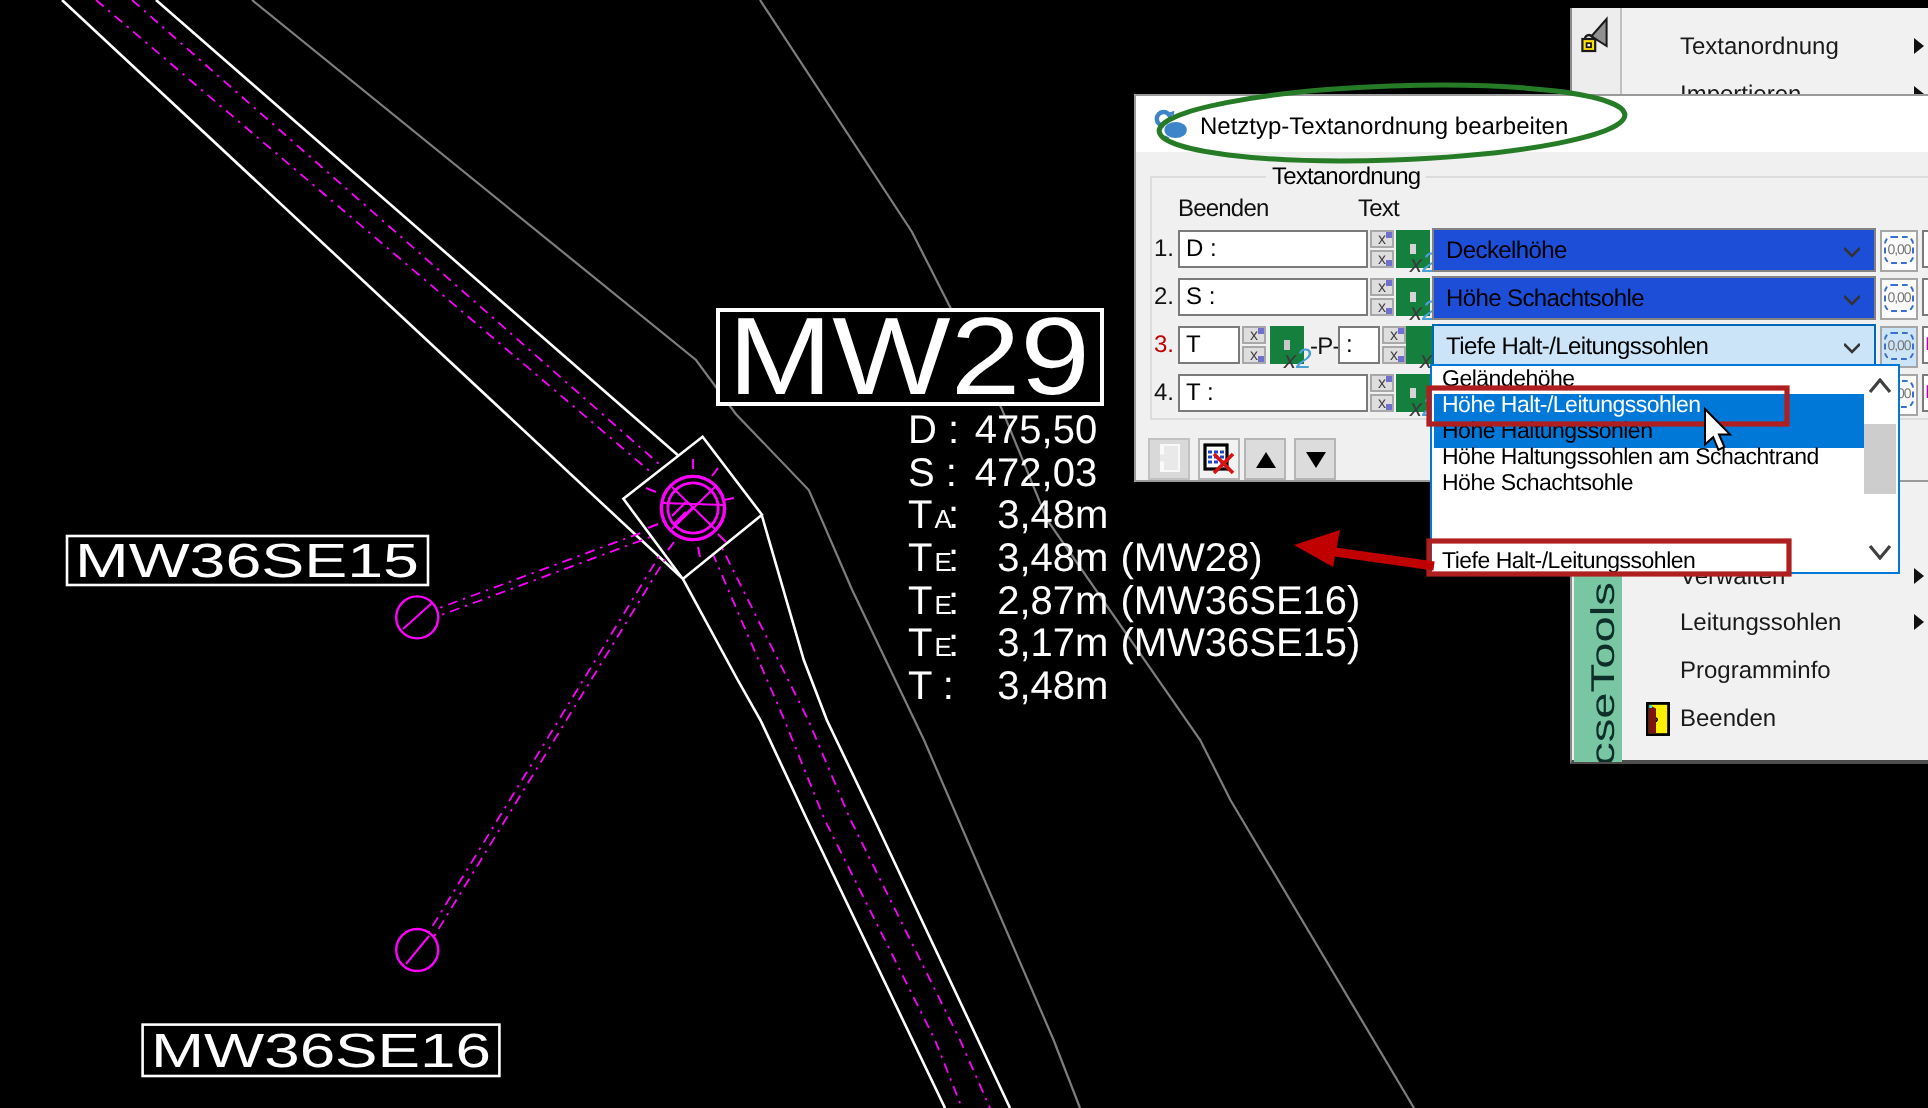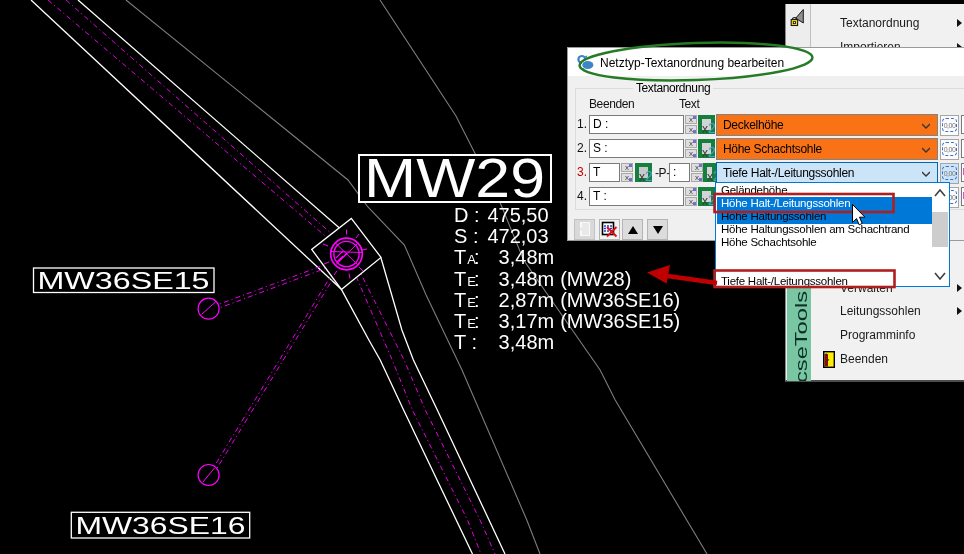--- a/index.html
+++ b/index.html
@@ -20,23 +20,23 @@
 
 #dlg{position:absolute;left:567px;top:47px;width:397px;height:193.5px;background:#f0f0f0;
   border:1px solid #9a9a9a;border-right:none;font-size:12px;color:#000;}
 #dlg .title{position:absolute;left:0;top:0;width:100%;height:28px;background:#fff;}
 #dlg .title .txt{position:absolute;left:32px;top:8px;font-size:12px;color:#000000;}
 #grp{position:absolute;left:7px;top:40px;width:390px;height:122px;border:1px solid #dcdcdc;}
 #grplbl{position:absolute;left:17px;top:33px;background:#f0f0f0;padding:0 3px;font-size:12px;letter-spacing:-0.4px;margin-left:48px;}
 .collbl{position:absolute;font-size:12px;color:#111;letter-spacing:-0.4px;}
 .rownum{position:absolute;left:9px;font-size:12px;color:#111;}
 .tf{position:absolute;background:#fff;border:1px solid #7a7a7a;font-size:12px;padding:1px 0 0 3px;height:19px;}
-.combo{position:absolute;left:148px;width:222px;height:22px;background:#f97316;border:1px solid #828282;font-size:12px;letter-spacing:-0.3px;padding:3px 0 0 6px;}
+.combo{position:absolute;left:148px;width:222px;height:22px;background:#1d4ed8;border:1px solid #828282;font-size:12px;letter-spacing:-0.3px;padding:3px 0 0 6px;}
 .combo .ca{position:absolute;right:7px;top:7px;width:8px;height:8px;}
-.x2btn{position:absolute;width:17px;height:19px;background:#d4d4d4;border:4px solid #15803d;font-size:12px;color:#3a3a3a;text-align:center;padding-top:1px;}
+.x2btn{position:absolute;width:17px;height:19px;background:#d4d4d4;border:7px solid #15803d;font-size:12px;color:#3a3a3a;text-align:center;padding-top:1px;font-style:italic;}
 .x2btn b{color:#4a9fd4;font-weight:normal;font-size:14px;}
 .stk{position:absolute;width:12px;height:19px;}
 .stk div{position:absolute;left:0;width:12px;height:9px;background:#dedede;border:1px solid #a8a8a8;color:#444;font-size:8px;line-height:7px;text-align:center;}
 .stk i{position:absolute;width:3px;height:3px;background:#7070d0;}
 .zbtn{position:absolute;left:372px;width:19px;height:21px;background:#fbfbfb;border:1px solid #a6a6a6;}
 .zbtn .ic{position:absolute;left:1px;top:2px;width:15px;height:14px;border:1px dashed #3a6fd0;border-radius:4px;color:#777;font-size:7px;text-align:center;line-height:13px;letter-spacing:-0.5px;}
 .mfield{position:absolute;left:392.5px;width:6px;height:19px;background:#fff;border:1px solid #7a7a7a;border-right:none;overflow:hidden;font-size:12px;color:#c000c0;padding-left:1px;}
 .bbtn{position:absolute;top:171px;width:21px;height:21px;background:#dcdcdc;border:1px solid #b5b5b5;}
 
 

